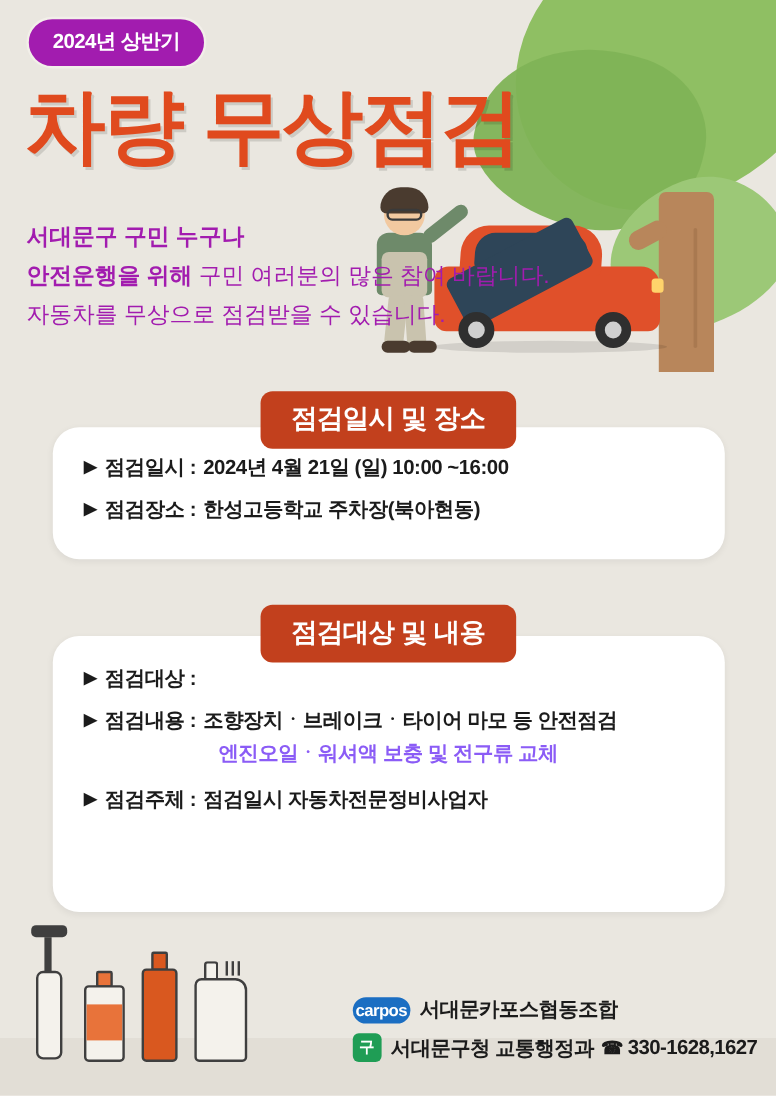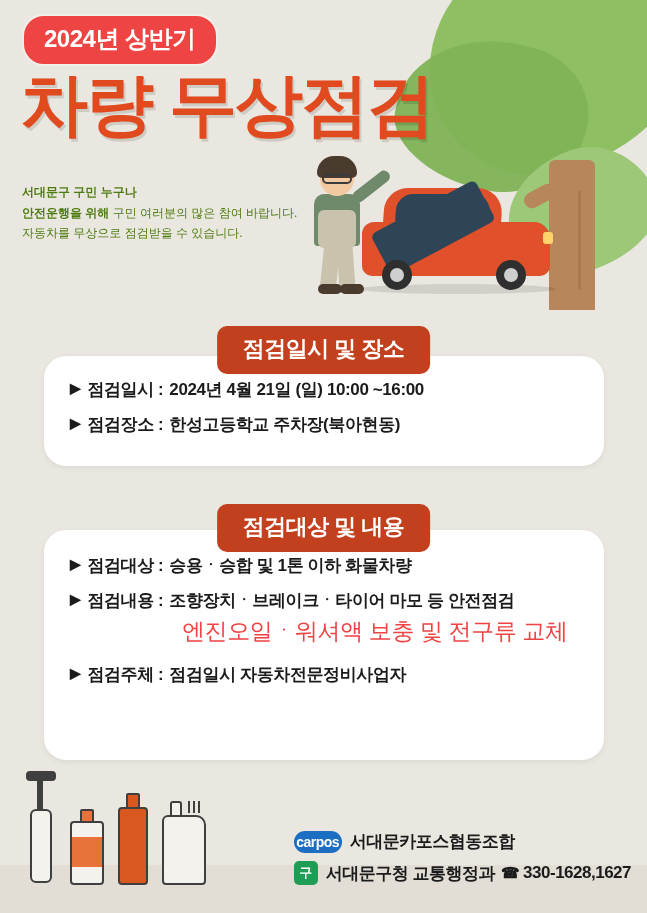--- a/index.html
+++ b/index.html
@@ -57,23 +57,23 @@
     width:3px;height:100px;background:#a2734c;border-radius:2px;opacity:.7;
   }
   .ground-strip{
     position:absolute; left:0; bottom:0; width:100%; height:48px;
     background:#e2ded6;
   }
 
   
   .badge-top {
     position:absolute; left:22px; top:14px;
-    background: #ef4444;
+    background: #a21caf;
     color:#ffffff;
-    font-size: 24px; font-weight:700;
+    font-size: 17px; font-weight:700;
     padding: 7px 20px 9px 20px;
     border-radius: 22px;
     letter-spacing: -0.5px;
     z-index: 5;
     border: 2px solid #f2efe9;
   }
 
   
   .main-title {
     position:absolute; left:20px; top:60px;
@@ -83,22 +83,22 @@
     text-shadow: 2px 3px 0 rgba(0,0,0,0.12);
     z-index: 5;
     white-space: nowrap;
   }
 
   
   .lead {
     position:absolute; left:22px; top:182px;
     z-index: 6;
     line-height: 1.72;
-    font-size: 12px;
-    color: #4d7c0f;
+    font-size: 19px;
+    color: #a21caf;
   }
   .lead .b { font-weight: 800; }
 
   
   .scene { position:absolute; left:300px; top:160px; width:300px; height:160px; z-index:4; }
 
   .car-body {
     position:absolute; left:62px; top:62px;
     width: 188px; height: 54px;
     background:#e0502a;
@@ -170,21 +170,21 @@
   .rows { position:absolute; left:0; top:0; width:100%; padding: 0; }
   .row {
     display:flex; align-items:flex-start;
     font-size: 17px; font-weight:700; color:#1b1b1b;
     letter-spacing:-0.4px;
     margin-bottom: 12px;
   }
   .tri { color:#1b1b1b; margin-right:7px; font-size:14px; line-height:1.5; }
   .row-label { white-space:nowrap; margin-right:6px; }
   .row-value { font-weight:700; }
-  .row-sub { font-size:23px; font-weight:400; color:#ef4444; letter-spacing:-0.4px; }
+  .row-sub { font-size:17px; font-weight:700; color:#8b5cf6; letter-spacing:-0.4px; }
 
   .card-1 .rows { padding: 22px 0 0 26px; }
   .card-2 .rows { padding: 24px 0 0 26px; }
 
   
   .bottles { position:absolute; left:22px; bottom:18px; width:200px; height:130px; z-index:4;}
   .b-spray-body{position:absolute;left:8px;top:44px;width:22px;height:74px;background:#f4f2ec;border:2px solid #3f3f3f;border-radius:6px;}
   .b-spray-neck{position:absolute;left:15px;top:16px;width:6px;height:30px;background:#3f3f3f;}
   .b-spray-head{position:absolute;left:4px;top:6px;width:30px;height:10px;background:#3f3f3f;border-radius:4px;}
   .b-can1{position:absolute;left:48px;top:56px;width:34px;height:64px;background:#f4f2ec;border:2px solid #3f3f3f;border-radius:4px;overflow:hidden;}
@@ -277,21 +277,20 @@
     </div>
   </div>
 
   <div class="section-pill pill-2">점검대상 및 내용</div>
   <div class="card card-2">
     <div class="rows">
 
       <div class="row">
         <span class="tri">▶</span>
         <span class="row-label">점검대상 :</span>
-        <span class="row-value">승용ㆍ승합 및 1톤 이하 화물차량</span>
       </div>
 
       <div class="row" style="margin-bottom:4px;">
         <span class="tri">▶</span>
         <span class="row-label">점검내용 :</span>
         <span class="row-value">조향장치ㆍ브레이크ㆍ타이어 마모 등 안전점검</span>
       </div>
       <div class="row-sub" style="margin:0 0 16px 112px;">엔진오일ㆍ워셔액 보충 및 전구류 교체</div>
 
       <div class="row" style="margin-bottom:4px;">

